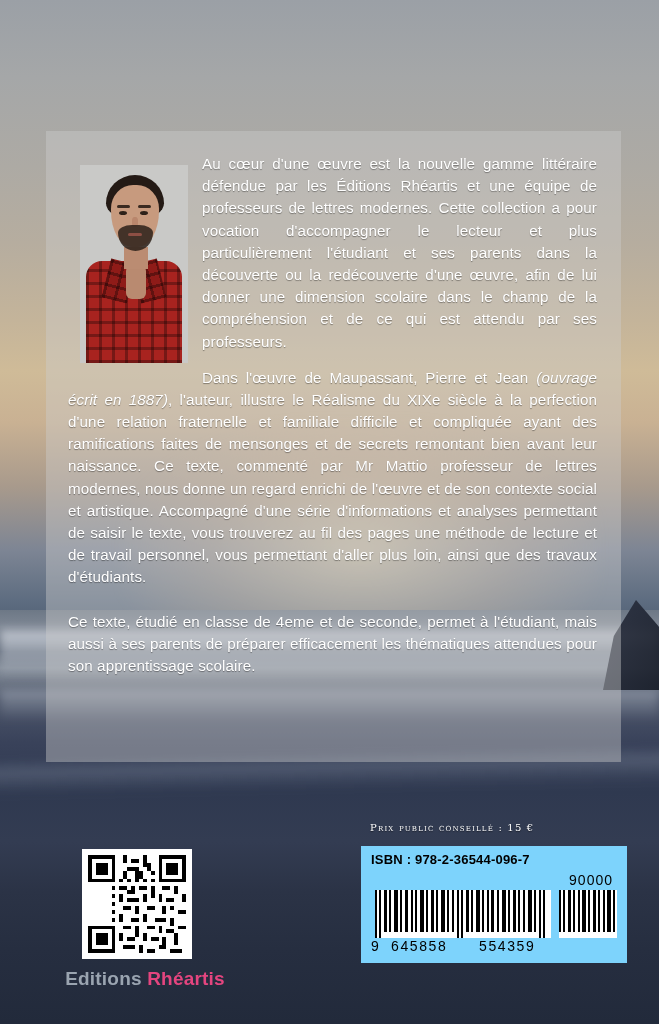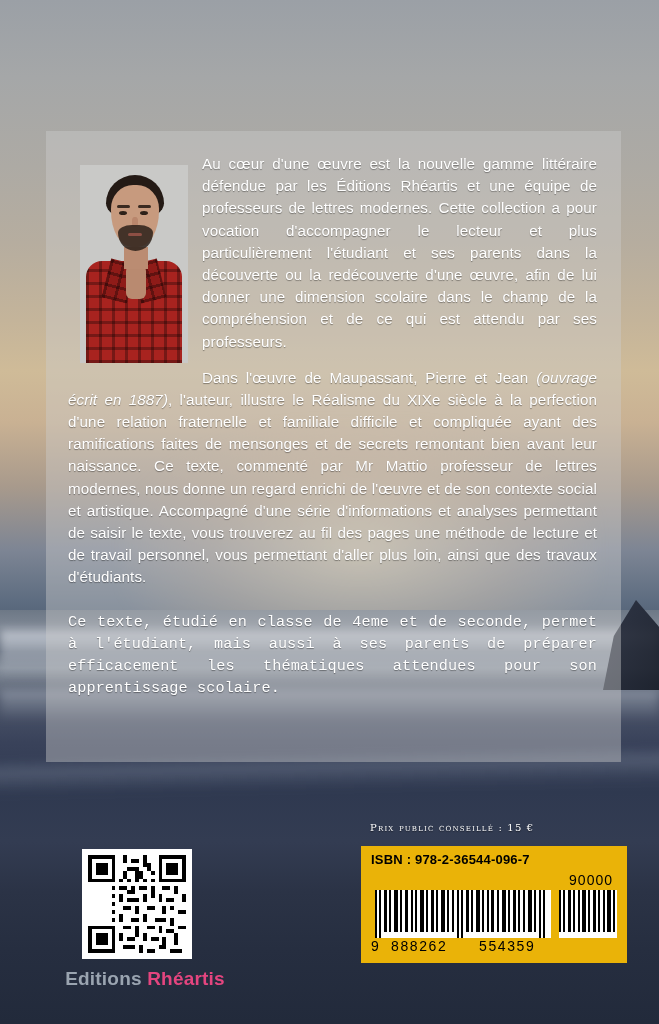--- a/index.html
+++ b/index.html
@@ -209,21 +209,21 @@
 
   .panel p {
     margin: 0 0 14px 0;
     color: #ffffff;
     font-size: 15.2px;
     line-height: 1.46;
     text-align: justify;
     text-shadow: 0 1px 1px rgba(0,0,0,0.38);
     letter-spacing: 0.1px;
   }
-  .panel p:last-child { margin-bottom: 0; font-family: Liberation Mono, monospace; }
+  .panel p:last-child { margin-bottom: 0; }
   .panel .para-2 { clear: none; }
   .panel .para-3 { margin-top: 22px; }
   .panel em { font-style: italic; }
 
   
   .qr-box {
     position: absolute;
     left: 82px;
     top: 849px;
     width: 110px;
@@ -259,21 +259,21 @@
     letter-spacing: 1.2px;
     text-shadow: 0 1px 1px rgba(0,0,0,0.5);
   }
 
   .barcode-box {
     position: absolute;
     left: 361px;
     top: 846px;
     width: 266px;
     height: 117px;
-    background: #eab308;
+    background: #7dd3fc;
     box-sizing: border-box;
     padding: 5px 8px 3px 8px;
   }
   .isbn {
     font-family: "Liberation Sans", sans-serif;
     font-size: 13px;
     font-weight: bold;
     color: #000000;
     letter-spacing: 0.2px;
     margin: 1px 0 0 2px;
@@ -502,18 +502,18 @@
           <rect x="39" y="0" width="2" height="42"></rect>
             <rect x="44" y="0" width="2" height="42"></rect>
           <rect x="48" y="0" width="4" height="42"></rect>
             <rect x="54" y="0" width="2" height="42"></rect>
         </g>
       </svg>
     </div>
 
     <div class="digits">
       <span class="d-check">9</span>
-      <span class="d-left">888262</span>
+      <span class="d-left">645858</span>
       <span class="d-right">554359</span>
     </div>
   </div>
 
 </div>
 
 </body></html>

